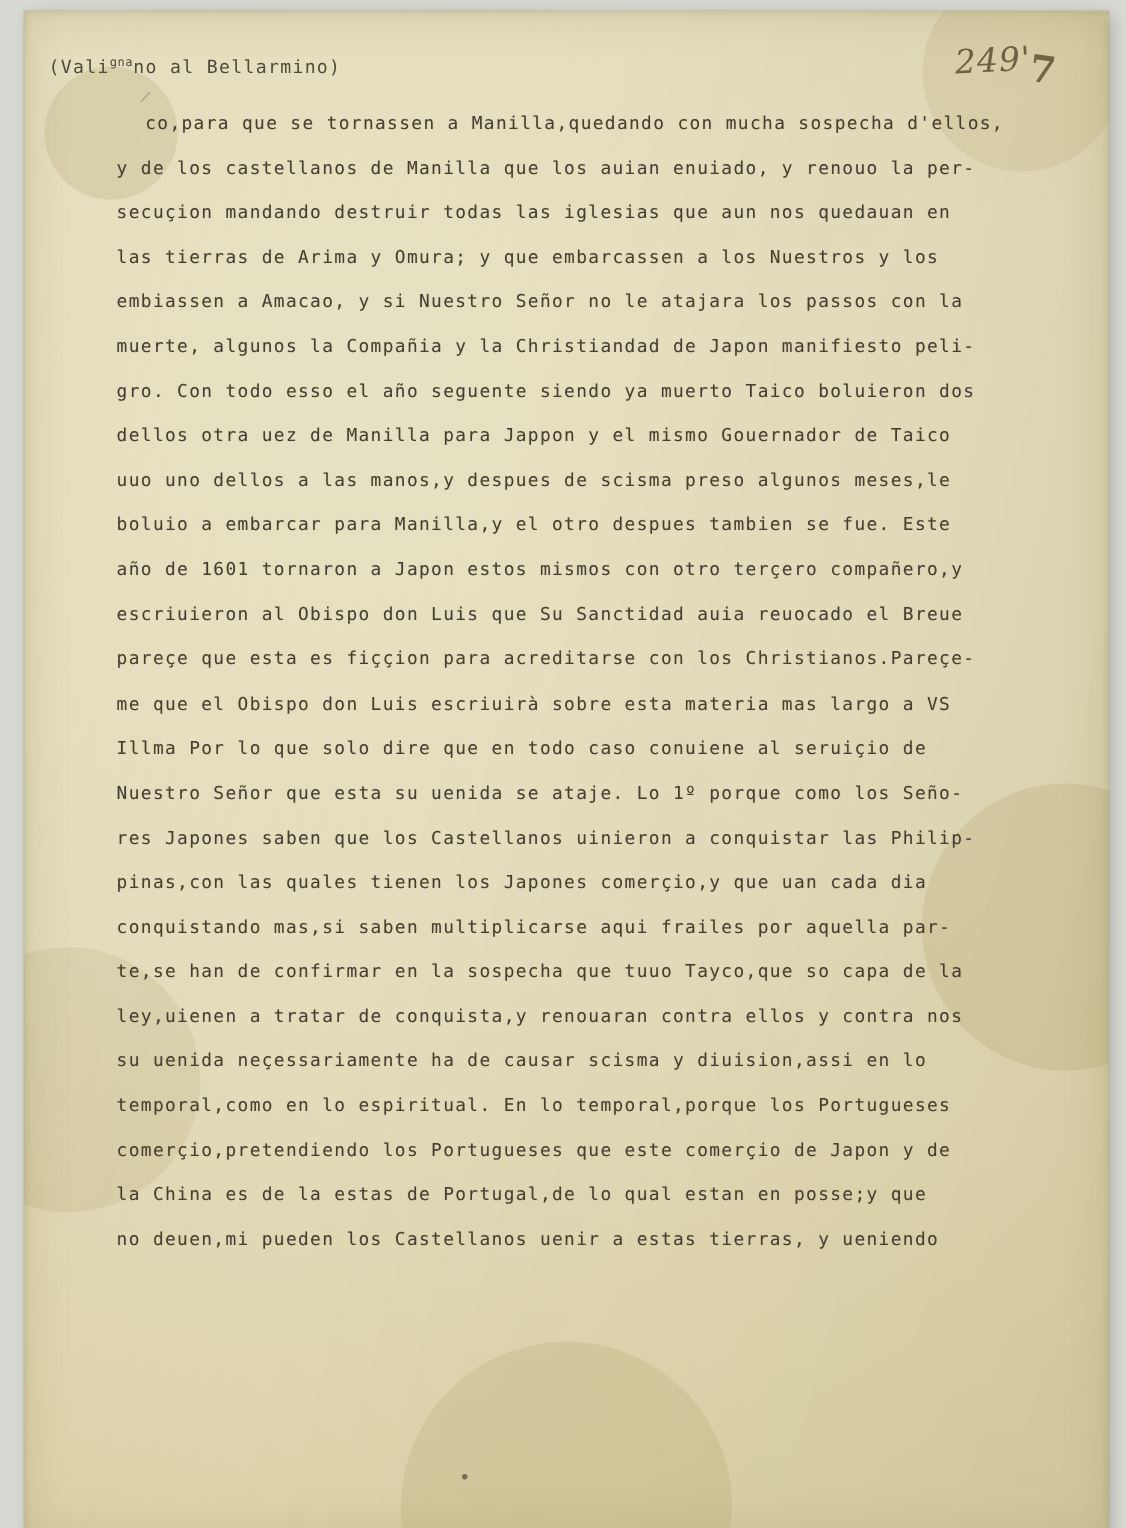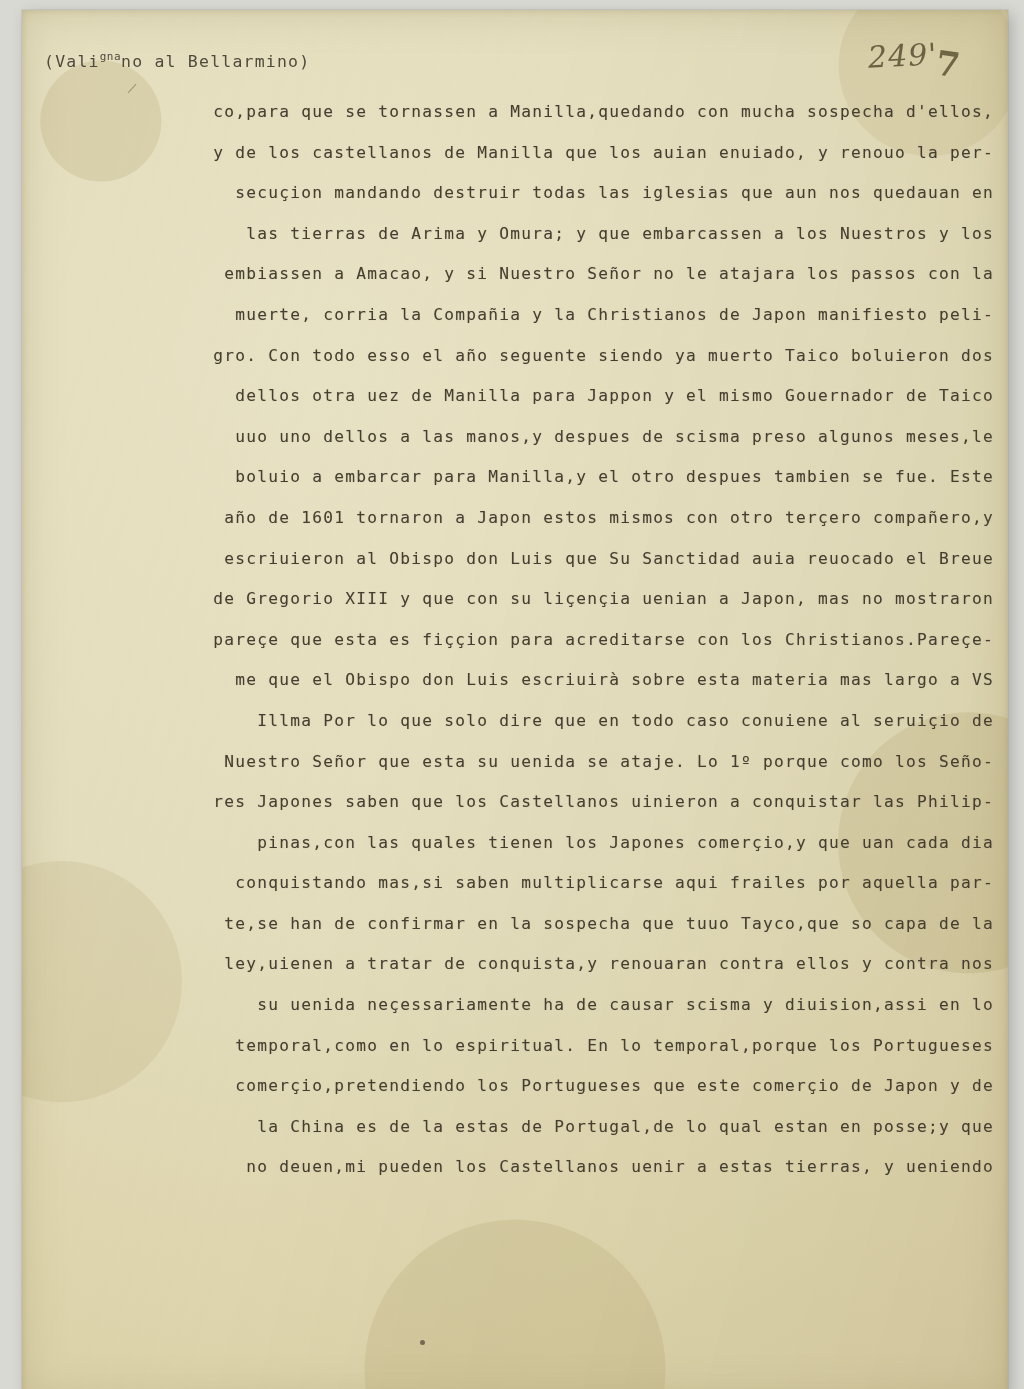--- a/index.html
+++ b/index.html
@@ -87,24 +87,23 @@
     font-family: "DejaVu Serif", serif;
     font-size: 34px;
     font-weight: bold;
     color: #6f6644;
     transform: rotate(8deg);
   }
 
   
   #body-text {
     position: absolute;
-    left: 100px;
+    left: 84px;
     top: 82px;
     width: 872px;
-    text-align: right;
   }
   .text-line {
     font-size: 16.2px;
     line-height: 40.6px;
     letter-spacing: 1.25px;
     color: #463f31;
     white-space: pre;
     text-shadow: 0 0 1px rgba(80,70,45,0.25);
   }
   .text-line.indent {
@@ -145,28 +144,27 @@
   </div>
 
   <div id="pencil-tick"></div>
 
   <div id="body-text">
     <div class="text-line indent">co,para que se tornassen a Manilla,quedando con mucha sospecha d'ellos,</div>
     <div class="text-line">y de los castellanos de Manilla que los auian enuiado, y renouo la per-</div>
     <div class="text-line">secuçion mandando destruir todas las iglesias que aun nos quedauan en</div>
     <div class="text-line">las tierras de Arima y Omura; y que embarcassen a los Nuestros y los</div>
     <div class="text-line">embiassen a Amacao, y si Nuestro Señor no le atajara los passos con la</div>
-    <div class="text-line">muerte, corria la Compañia y la Christianos de Japon manifiesto peli-</div>
+    <div class="text-line">muerte, algunos la Compañia y la Christiandad de Japon manifiesto peli-</div>
     <div class="text-line">gro. Con todo esso el año seguente siendo ya muerto Taico boluieron dos</div>
     <div class="text-line">dellos otra uez de Manilla para Jappon y el mismo Gouernador de Taico</div>
     <div class="text-line">uuo uno dellos a las manos,y despues de scisma preso algunos meses,le</div>
     <div class="text-line">boluio a embarcar para Manilla,y el otro despues tambien se fue. Este</div>
     <div class="text-line">año de 1601 tornaron a Japon estos mismos con otro terçero compañero,y</div>
     <div class="text-line">escriuieron al Obispo don Luis que Su Sanctidad auia reuocado el Breue</div>
-    <div class="text-line">de Gregorio XIII y que con su liçençia uenian a Japon, mas no mostraron</div>
     <div class="text-line">pareçe que esta es fiççion para acreditarse con los Christianos.Pareçe-</div>
     <div class="text-line">me que el Obispo don Luis escriuirà sobre esta materia mas largo a VS</div>
     <div class="text-line">Illma Por lo que solo dire que en todo caso conuiene al seruiçio de</div>
     <div class="text-line">Nuestro Señor que esta su uenida se ataje. Lo 1º porque como los Seño-</div>
     <div class="text-line">res Japones saben que los Castellanos uinieron a conquistar las Philip-</div>
     <div class="text-line">pinas,con las quales tienen los Japones comerçio,y que uan cada dia</div>
     <div class="text-line">conquistando mas,si saben multiplicarse aqui frailes por aquella par-</div>
     <div class="text-line">te,se han de confirmar en la sospecha que tuuo Tayco,que so capa de la</div>
     <div class="text-line">ley,uienen a tratar de conquista,y renouaran contra ellos y contra nos</div>
     <div class="text-line">su uenida neçessariamente ha de causar scisma y diuision,assi en lo</div>

